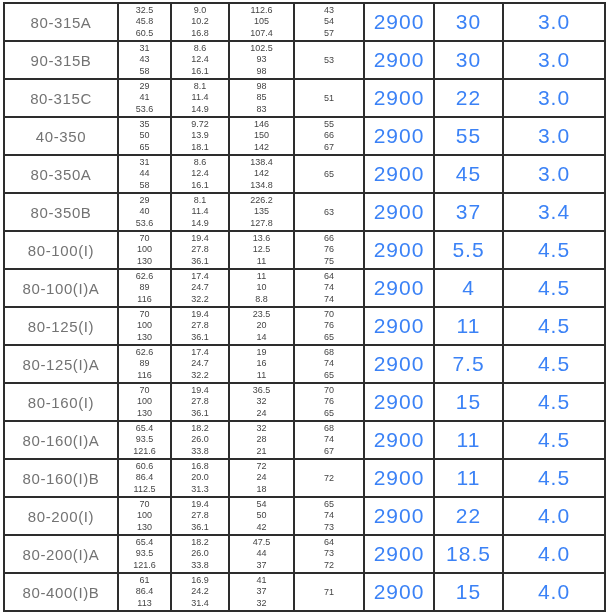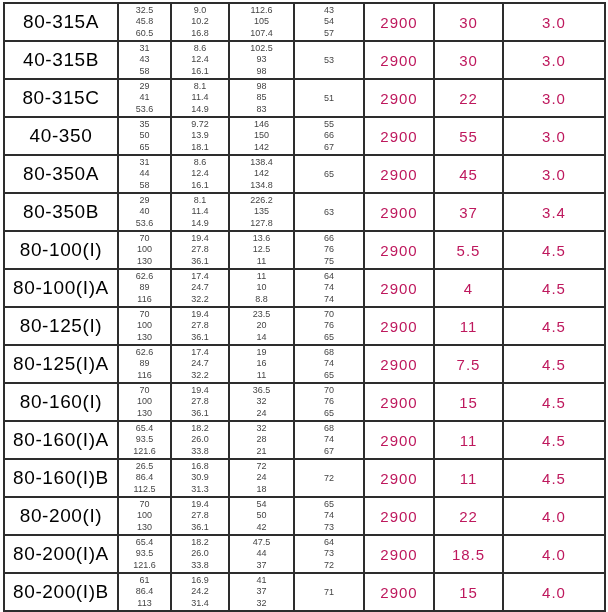--- a/index.html
+++ b/index.html
@@ -27,23 +27,23 @@
   }
   table.pump-table td {
     border: 2px solid #2d2d2d;
     padding: 0;
     text-align: center;
     vertical-align: middle;
     height: 36px;
     overflow: hidden;
   }
   td.model-cell {
-    font-size: 19px;
+    font-size: 15px;
     letter-spacing: 0.6px;
-    color: #000000;
+    color: #737373;
   }
   td.num-cell {
     font-size: 9px;
     color: #454545;
   }
   .stack {
     display: flex;
     flex-direction: column;
     justify-content: space-between;
     height: 34px;
@@ -57,23 +57,23 @@
     line-height: 11px;
   }
   .stack.single {
     justify-content: center;
   }
   .stack.single > div {
     flex: none;
     height: 12px;
   }
   td.big-cell {
-    font-size: 15px;
+    font-size: 21px;
     letter-spacing: 1px;
-    color: #be185d;
+    color: #3b82f6;
   }
 </style>
 </head>
 <body>
 
 <div class="page">
   <table class="pump-table">
     <colgroup>
       <col style="width:114px">
       <col style="width:53px">
@@ -113,21 +113,21 @@
               <div>43</div>
               <div>54</div>
               <div>57</div>
             </div>
           </td>
           <td class="big-cell">2900</td>
           <td class="big-cell">30</td>
           <td class="big-cell">3.0</td>
         </tr>
         <tr>
-          <td class="model-cell">40-315B</td>
+          <td class="model-cell">90-315B</td>
           <td class="num-cell">
             <div class="stack">
               <div>31</div>
               <div>43</div>
               <div>58</div>
             </div>
           </td>
           <td class="num-cell">
             <div class="stack">
               <div>8.6</div>
@@ -482,29 +482,29 @@
             </div>
           </td>
           <td class="big-cell">2900</td>
           <td class="big-cell">11</td>
           <td class="big-cell">4.5</td>
         </tr>
         <tr>
           <td class="model-cell">80-160(I)B</td>
           <td class="num-cell">
             <div class="stack">
-              <div>26.5</div>
+              <div>60.6</div>
               <div>86.4</div>
               <div>112.5</div>
             </div>
           </td>
           <td class="num-cell">
             <div class="stack">
               <div>16.8</div>
-              <div>30.9</div>
+              <div>20.0</div>
               <div>31.3</div>
             </div>
           </td>
           <td class="num-cell">
             <div class="stack">
               <div>72</div>
               <div>24</div>
               <div>18</div>
             </div>
           </td>
@@ -579,21 +579,21 @@
               <div>64</div>
               <div>73</div>
               <div>72</div>
             </div>
           </td>
           <td class="big-cell">2900</td>
           <td class="big-cell">18.5</td>
           <td class="big-cell">4.0</td>
         </tr>
         <tr>
-          <td class="model-cell">80-200(I)B</td>
+          <td class="model-cell">80-400(I)B</td>
           <td class="num-cell">
             <div class="stack">
               <div>61</div>
               <div>86.4</div>
               <div>113</div>
             </div>
           </td>
           <td class="num-cell">
             <div class="stack">
               <div>16.9</div>

